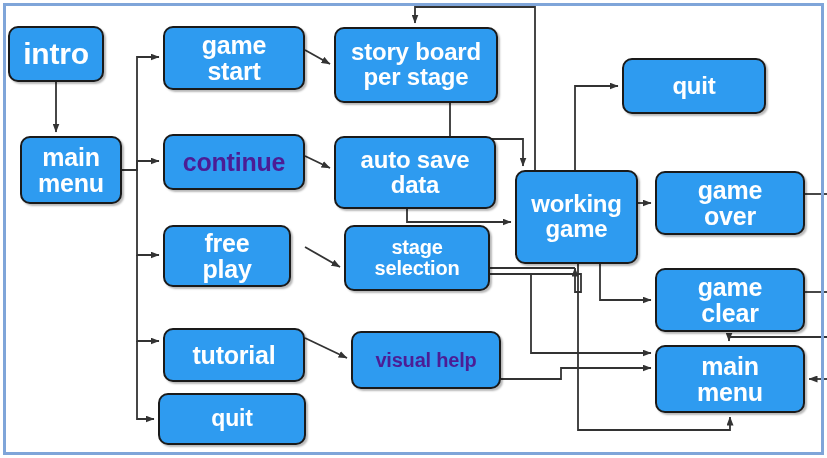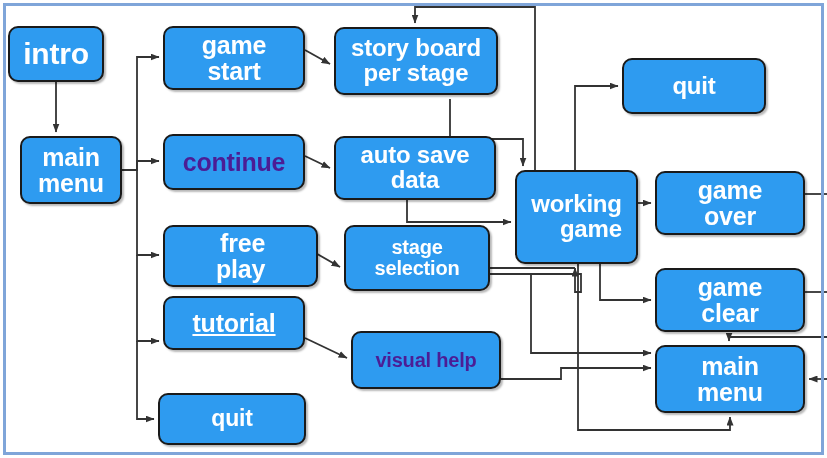--- a/index.html
+++ b/index.html
@@ -94,32 +94,32 @@
       </g>
   </svg>
 
   <div id="node-layer">
       <div class="node" style="left: 8px; top: 26px; width: 96px; height: 56px; font-size: 30px; background: rgb(46, 155, 240); border-color: rgb(26, 26, 26); color: rgb(255, 255, 255);">intro</div>
       <div class="node" style="left: 20px; top: 136px; width: 102px; height: 68px; font-size: 25px; background: rgb(46, 155, 240); border-color: rgb(26, 26, 26); color: rgb(255, 255, 255);">main
 menu</div>
       <div class="node" style="left: 163px; top: 26px; width: 142px; height: 64px; font-size: 25px; background: rgb(46, 155, 240); border-color: rgb(26, 26, 26); color: rgb(255, 255, 255);">game
 start</div>
       <div class="node" style="left: 163px; top: 134px; width: 142px; height: 56px; font-size: 25px; background: rgb(46, 155, 240); border-color: rgb(26, 26, 26); color: #4c1d95;">continue</div>
-      <div class="node" style="left: 163px; top: 225px; width: 155px; height: 62px; font-size: 25px; background: rgb(46, 155, 240); border-color: rgb(26, 26, 26); color: rgb(255, 255, 255); text-align: right;">free
+      <div class="node" style="left: 163px; top: 225px; width: 128px; height: 62px; font-size: 25px; background: rgb(46, 155, 240); border-color: rgb(26, 26, 26); color: rgb(255, 255, 255);">free
 play</div>
-      <div class="node" style="left: 163px; top: 296px; width: 142px; height: 54px; font-size: 25px; background: rgb(46, 155, 240); border-color: rgb(26, 26, 26); color: rgb(255, 255, 255); text-decoration: underline;">tutorial</div>
+      <div class="node" style="left: 163px; top: 328px; width: 142px; height: 54px; font-size: 25px; background: rgb(46, 155, 240); border-color: rgb(26, 26, 26); color: rgb(255, 255, 255);">tutorial</div>
       <div class="node" style="left: 158px; top: 393px; width: 148px; height: 52px; font-size: 23px; background: rgb(46, 155, 240); border-color: rgb(26, 26, 26); color: rgb(255, 255, 255);">quit</div>
-      <div class="node" style="left: 334px; top: 27px; width: 164px; height: 68px; font-size: 24px; background: rgb(46, 155, 240); border-color: rgb(26, 26, 26); color: rgb(255, 255, 255);">story board
+      <div class="node" style="left: 334px; top: 27px; width: 164px; height: 76px; font-size: 24px; background: rgb(46, 155, 240); border-color: rgb(26, 26, 26); color: rgb(255, 255, 255);">story board
 per stage</div>
-      <div class="node" style="left: 334px; top: 136px; width: 162px; height: 64px; font-size: 24px; background: rgb(46, 155, 240); border-color: rgb(26, 26, 26); color: rgb(255, 255, 255);">auto save
+      <div class="node" style="left: 334px; top: 136px; width: 162px; height: 73px; font-size: 24px; background: rgb(46, 155, 240); border-color: rgb(26, 26, 26); color: rgb(255, 255, 255);">auto save
 data</div>
       <div class="node" style="left: 344px; top: 225px; width: 146px; height: 66px; font-size: 20px; background: rgb(46, 155, 240); border-color: rgb(26, 26, 26); color: rgb(255, 255, 255);">stage
 selection</div>
       <div class="node" style="left: 351px; top: 331px; width: 150px; height: 58px; font-size: 20px; background: rgb(46, 155, 240); border-color: rgb(26, 26, 26); color: #4c1d95;">visual help</div>
-      <div class="node" style="left: 515px; top: 170px; width: 123px; height: 94px; font-size: 24px; background: rgb(46, 155, 240); border-color: rgb(26, 26, 26); color: rgb(255, 255, 255); text-align: right;">working
+      <div class="node" style="left: 515px; top: 170px; width: 123px; height: 94px; font-size: 24px; background: rgb(46, 155, 240); border-color: rgb(26, 26, 26); color: rgb(255, 255, 255);">working
 game</div>
       <div class="node" style="left: 622px; top: 58px; width: 144px; height: 56px; font-size: 24px; background: rgb(46, 155, 240); border-color: rgb(26, 26, 26); color: rgb(255, 255, 255);">quit</div>
       <div class="node" style="left: 655px; top: 171px; width: 150px; height: 64px; font-size: 25px; background: rgb(46, 155, 240); border-color: rgb(26, 26, 26); color: rgb(255, 255, 255);">game
 over</div>
       <div class="node" style="left: 655px; top: 268px; width: 150px; height: 64px; font-size: 25px; background: rgb(46, 155, 240); border-color: rgb(26, 26, 26); color: rgb(255, 255, 255);">game
 clear</div>
       <div class="node" style="left: 655px; top: 345px; width: 150px; height: 68px; font-size: 25px; background: rgb(46, 155, 240); border-color: rgb(26, 26, 26); color: rgb(255, 255, 255);">main
 menu</div>
     </div>
 

